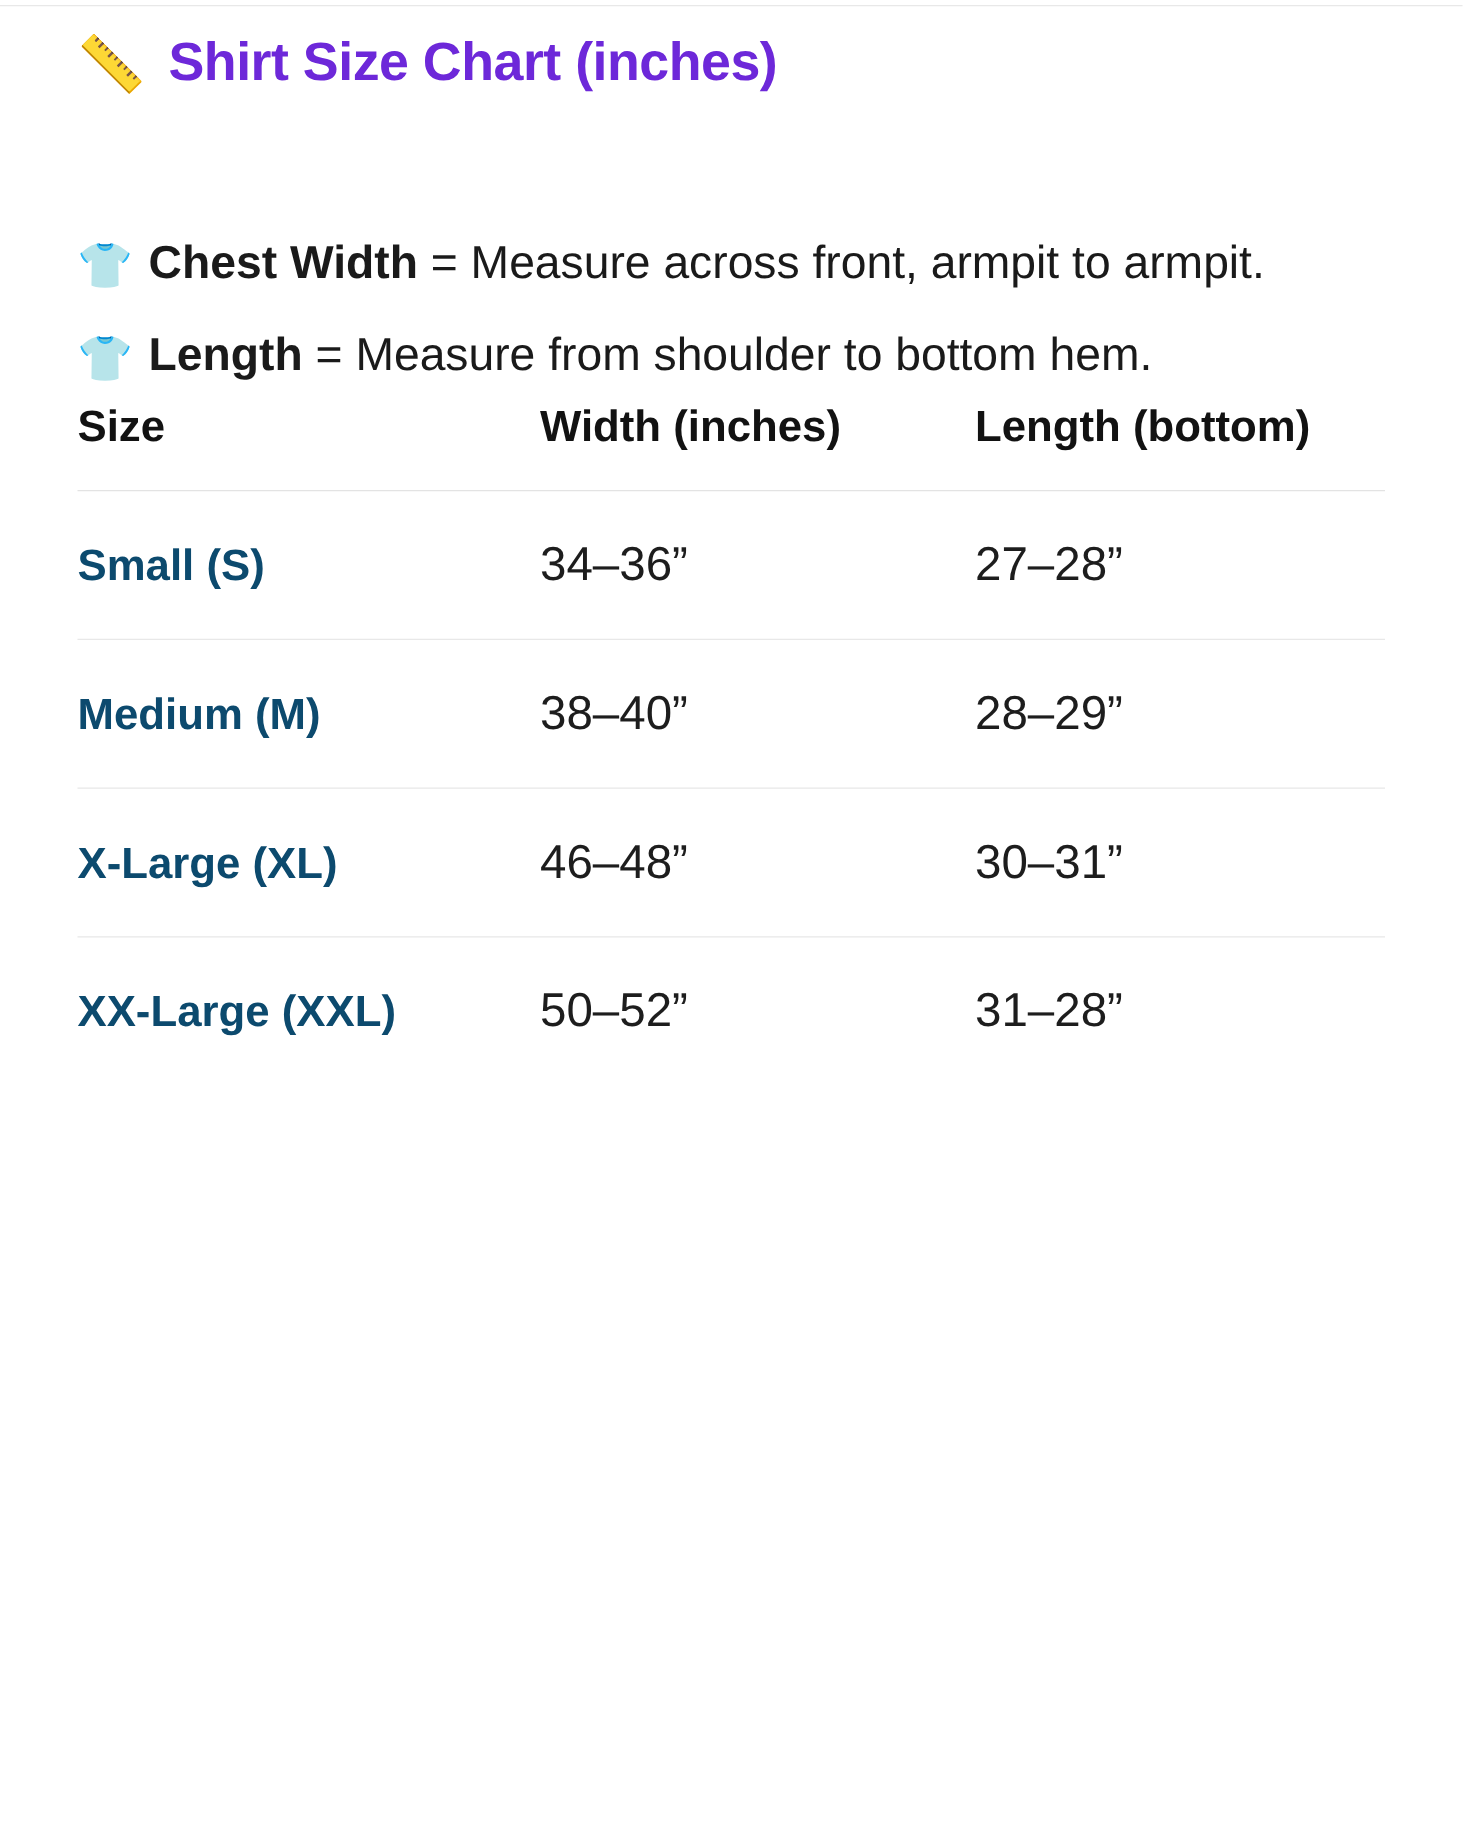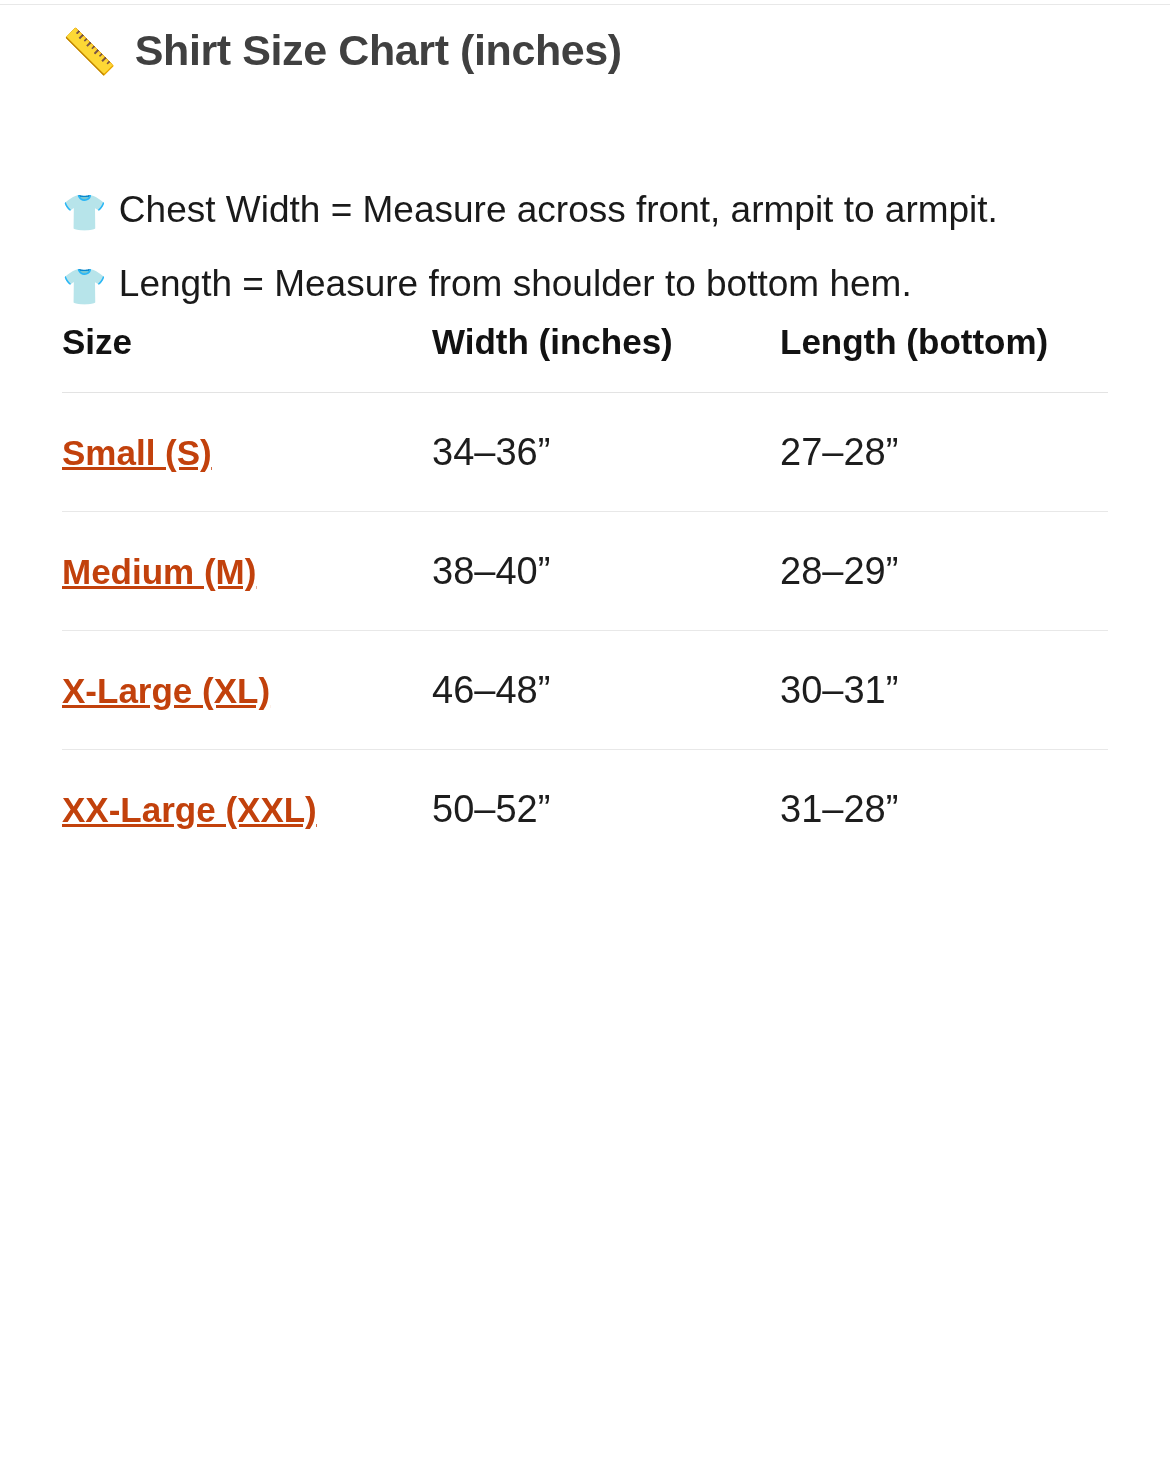--- a/index.html
+++ b/index.html
@@ -41,40 +41,40 @@
   .title-emoji {
     font-size: 44px;
     line-height: 1;
     display: inline-block;
     transform: translateY(2px);
   }
   .title-text {
     font-size: 43px;
     font-weight: bold;
     letter-spacing: -0.4px;
-    color: #404040;
+    color: #6d28d9;
   }
 
   
   .notes {
     margin-top: 88px;
     font-size: 37px;
     line-height: 1.95;
     color: #1a1a1a;
   }
   .note-line {
     display: block;
   }
   .note-emoji {
     font-size: 36px;
     margin-right: 12px;
     vertical-align: -3px;
   }
   .note-strong {
-    font-weight: normal;
+    font-weight: bold;
   }
 
   
   table.size-table {
     width: 1046px;
     border-collapse: collapse;
     table-layout: fixed;
   }
   table.size-table th,
   table.size-table td {
@@ -99,22 +99,21 @@
   table.size-table tbody td {
     padding: 38px 0 37px 0;
   }
   .col-size { width: 370px; }
   .col-chest { width: 348px; }
   .col-length { width: 328px; }
 
   .cell-size {
     font-size: 35px;
     font-weight: bold;
-    color: #c2410c;
-    text-decoration: underline;
+    color: #0c4a6e;
   }
   .cell-value {
     font-size: 38px;
     font-weight: normal;
     color: #1d1d1d;
   }
 </style>
 </head>
 <body>
 

